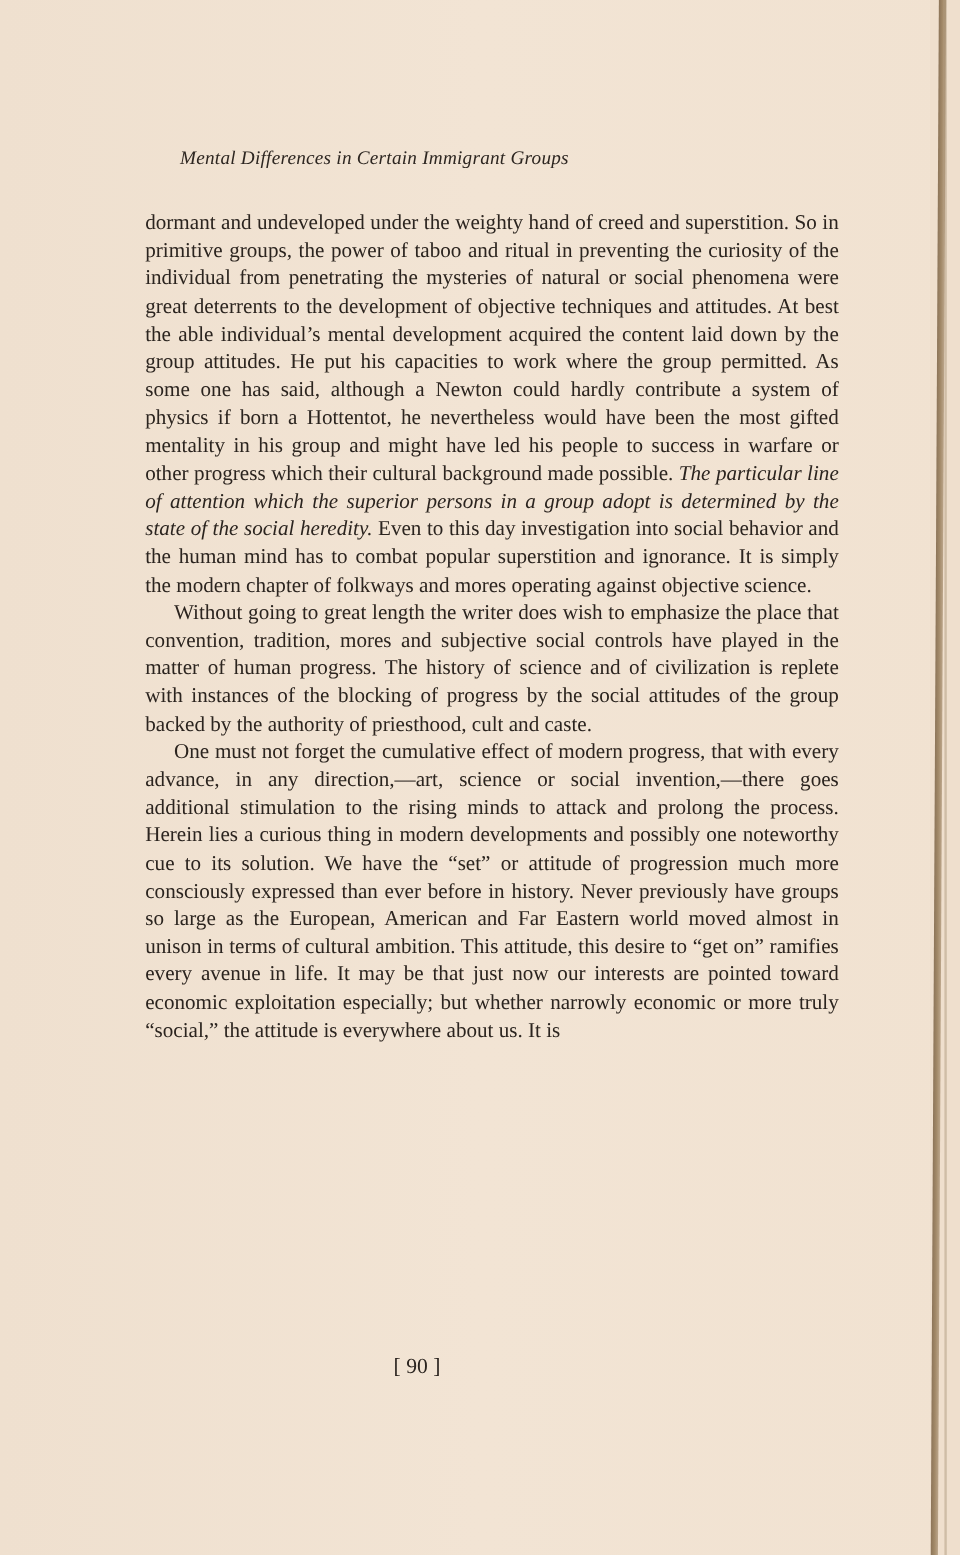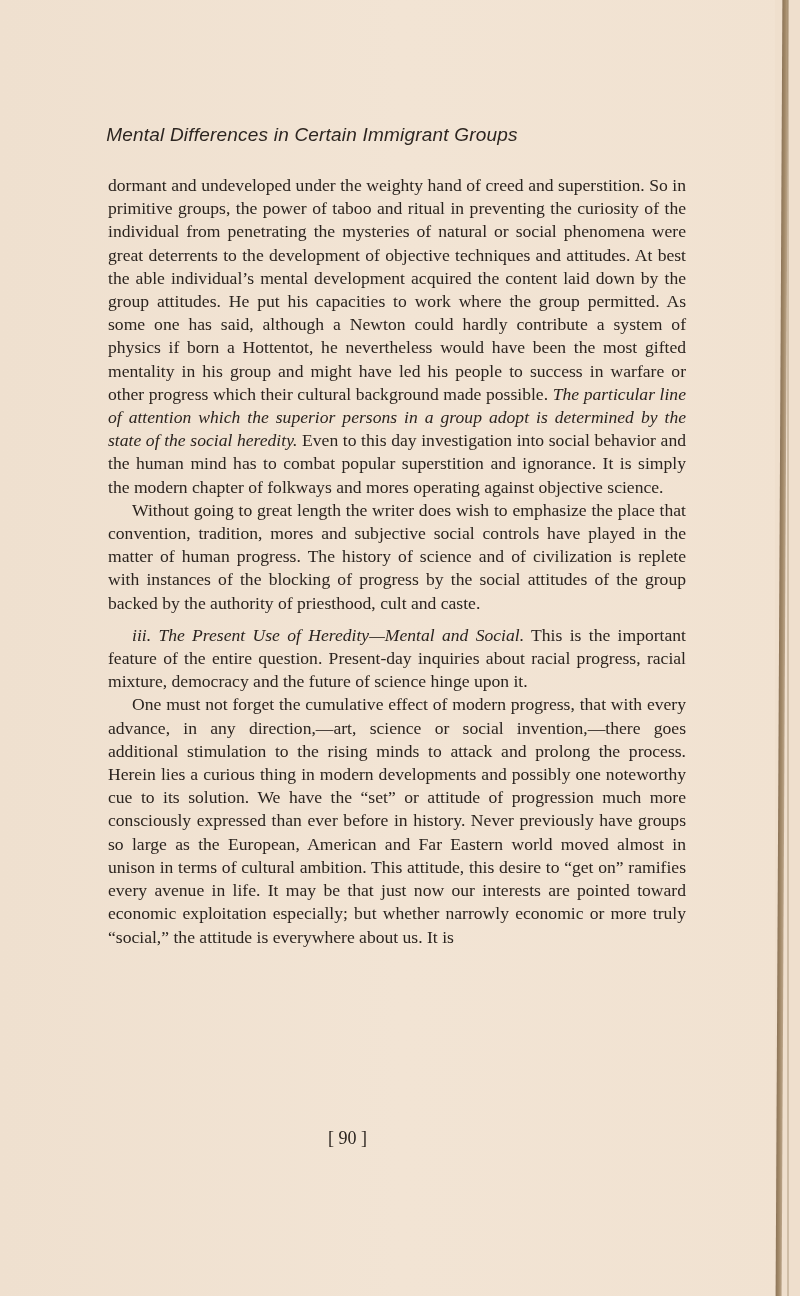--- a/index.html
+++ b/index.html
@@ -46,30 +46,30 @@
       width: 2px;
       height: 1296px;
       background: rgba(150,125,95,0.35);
     }
     .running-head {
       position: absolute;
       top: 124px;
       left: 0;
       width: 624px;
       text-align: center;
-      font-family: Liberation Sans, sans-serif;
+      font-family: Liberation Serif, serif;
       font-style: italic;
-      font-size: 19px;
+      font-size: 16px;
       letter-spacing: 0.2px;
       color: #2d2621;
     }
     .text-block {
       position: absolute;
       top: 174px;
-      left: 108px;
+      left: 121px;
       width: 578px;
       font-family: "Liberation Serif", "DejaVu Serif", serif;
       font-size: 17.6px;
       line-height: 23.2px;
       text-align: justify;
       color: #2b241f;
     }
     .text-block p {
       margin: 0;
     }
@@ -97,21 +97,20 @@
 </head>
 <body>
 
 <div class="page">
 
   <div class="running-head">Mental Differences in Certain Immigrant Groups</div>
 
   <div class="text-block">
     <p><span>dormant and undeveloped under the weighty hand of creed and superstition. So in primitive groups, the power of taboo and ritual in preventing the curiosity of the individual from penetrating the mysteries of natural or social phenomena were great deterrents to the development of objective techniques and attitudes. At best the able individual’s mental development acquired the content laid down by the group attitudes. He put his capacities to work where the group permitted. As some one has said, although a Newton could hardly contribute a system of physics if born a Hottentot, he nevertheless would have been the most gifted mentality in his group and might have led his people to success in warfare or other progress which their cultural background made possible. </span><span class="it">The particular line of attention which the superior persons in a group adopt is determined by the state of the social heredity.</span><span> Even to this day investigation into social behavior and the human mind has to combat popular superstition and ignorance. It is simply the modern chapter of folkways and mores operating against objective science.</span></p>
     <p class="indent">Without going to great length the writer does wish to emphasize the place that convention, tradition, mores and subjective social controls have played in the matter of human progress. The history of science and of civilization is replete with instances of the blocking of progress by the social attitudes of the group backed by the authority of priesthood, cult and caste.</p>
-    <p class="section"><span class="it">iii. The Present Use of Heredity—Mental and Social.</span><span> This is the important feature of the entire question. Present-day inquiries about racial progress, racial mixture, democracy and the future of science hinge upon it.</span></p>
     <p class="indent">One must not forget the cumulative effect of modern progress, that with every advance, in any direction,—art, science or social invention,—there goes additional stimulation to the rising minds to attack and prolong the process. Herein lies a curious thing in modern developments and possibly one noteworthy cue to its solution. We have the “set” or attitude of progression much more consciously expressed than ever before in history. Never previously have groups so large as the European, American and Far Eastern world moved almost in unison in terms of cultural ambition. This attitude, this desire to “get on” ramifies every avenue in life. It may be that just now our interests are pointed toward economic exploitation especially; but whether narrowly economic or more truly “social,” the attitude is everywhere about us. It is</p>
   </div>
 
   <div class="folio">[ 90 ]</div>
 
   <div class="edge-strip">
     <div class="edge-line"></div>
     <div class="edge-line2"></div>
   </div>
 </div>

